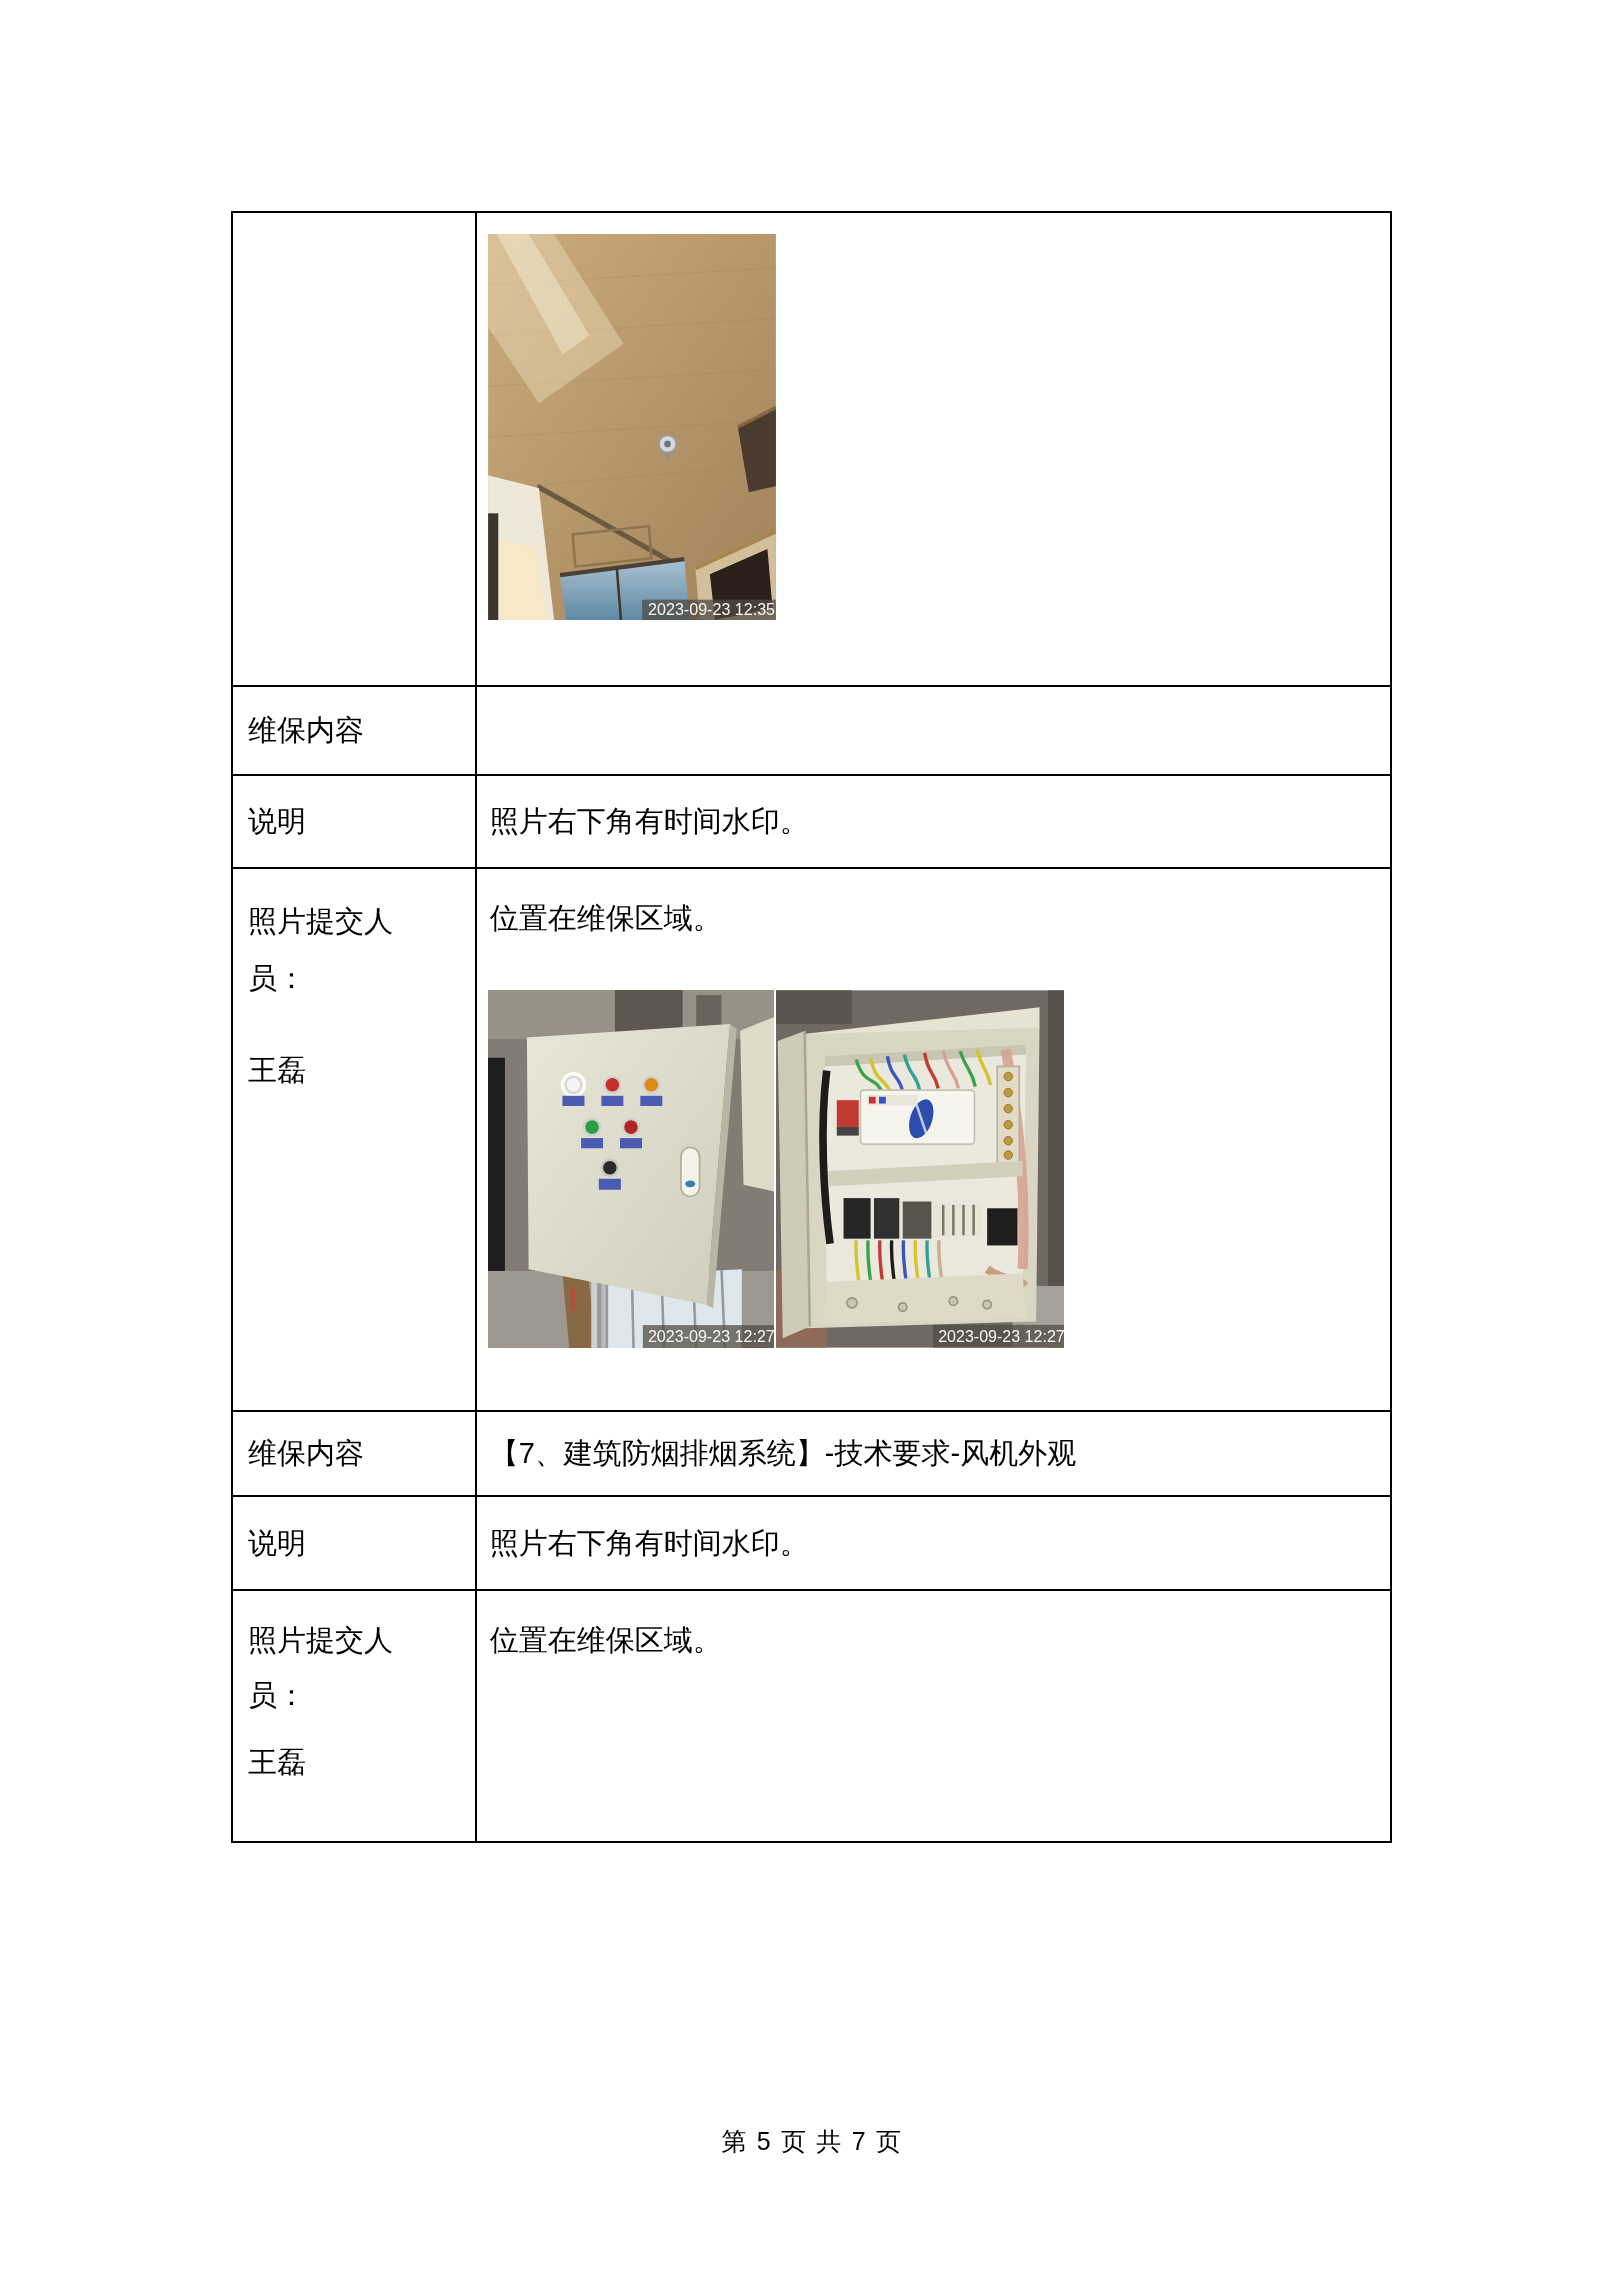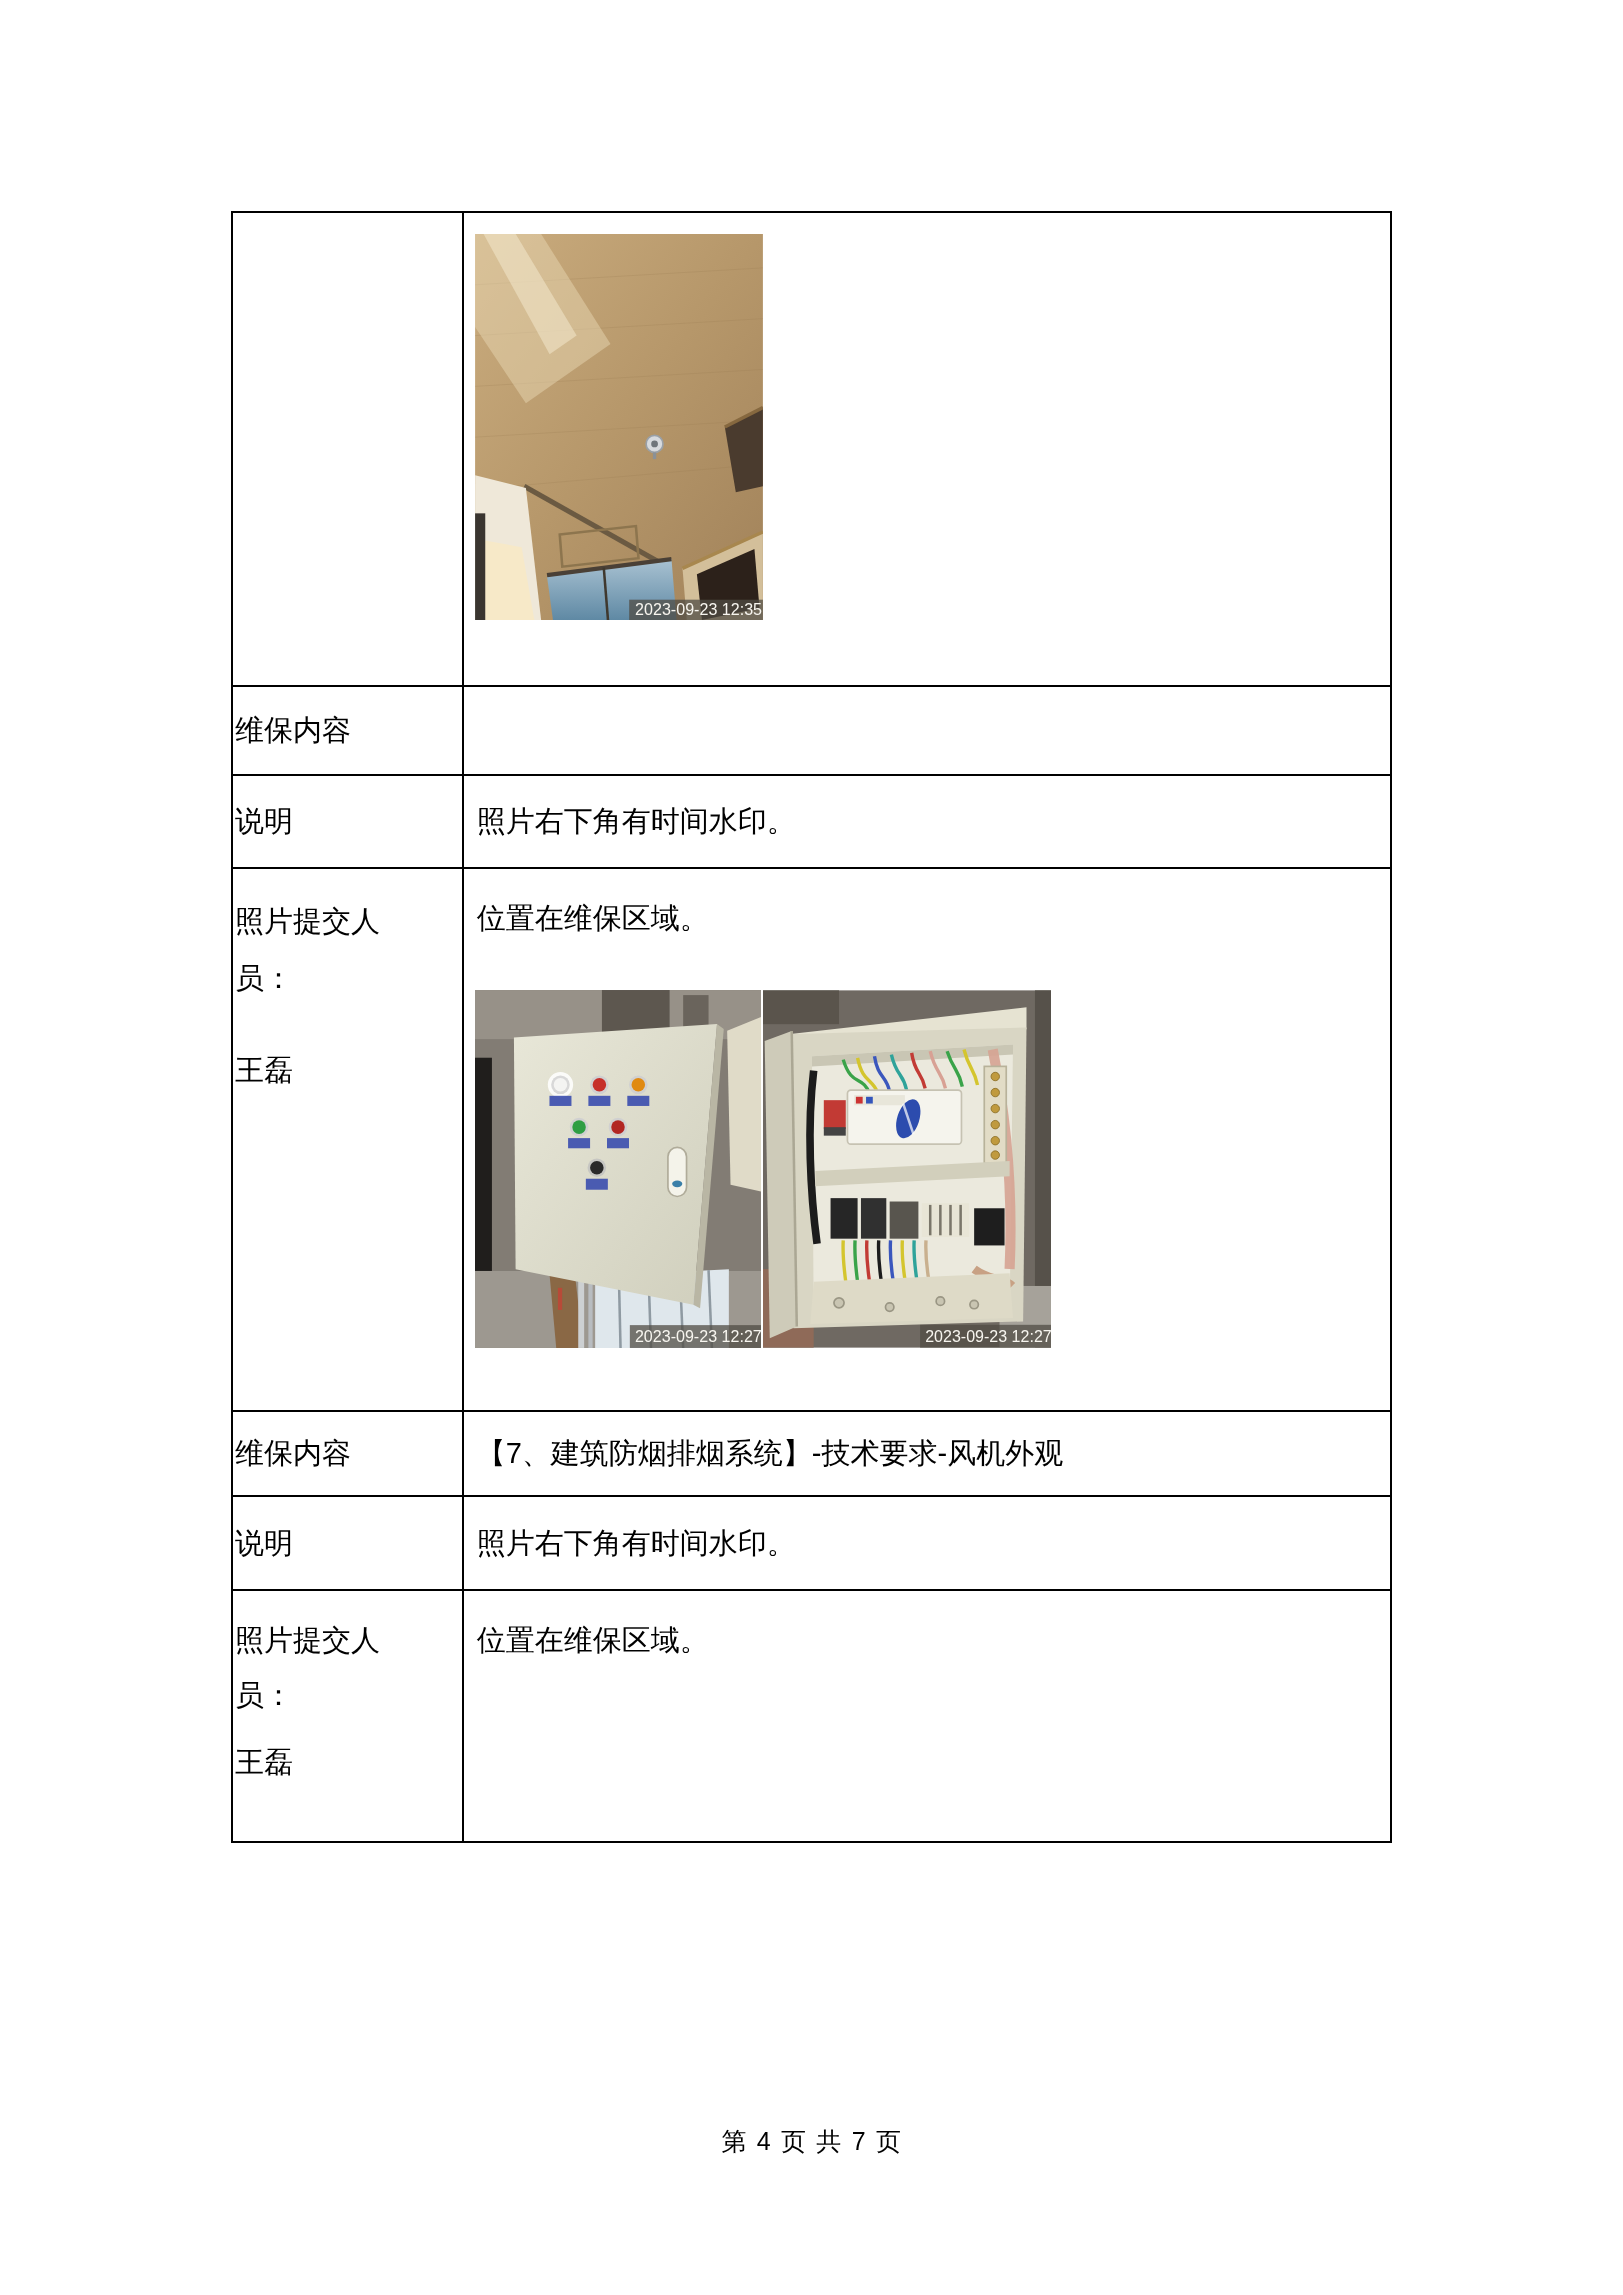--- a/index.html
+++ b/index.html
@@ -2,21 +2,21 @@
 <html style="font-size:13.5px"><head>
 <meta charset="utf-8">
 <style>
   html,body{margin:0;padding:0;background:#ffffff;}
   .page{position:relative;width:1624px;height:2295px;background:#ffffff;
         font-family:"Liberation Sans","DejaVu Sans",sans-serif;color:#000;overflow:hidden;}
   .tbl{position:absolute;left:231px;top:211px;width:1161px;border:2.5px solid #000;box-sizing:border-box;}
   .row{display:flex;border-bottom:2.5px solid #000;box-sizing:border-box;}
   .row:last-child{border-bottom:none;}
   .c1{width:231px;flex:none;border-right:2.5px solid #000;box-sizing:border-box;
-      padding-left:2px;position:relative;}
+      padding-left:2px;position:relative;margin-left:13px;}
   .c2{flex:1;position:relative;box-sizing:border-box;padding-left:12.7px;}
   .vcenter{display:flex;align-items:center;}
   .cell-text{font-size:29px;line-height:1.05;}
   .r1{height:474px;}
   .r2{height:89px;}
   .r3{height:93px;}
   .r4{height:543px;}
   .r5{height:85px;}
   .r6{height:94px;}
   .r7{height:250px;}
@@ -263,16 +263,16 @@
         <div class="cell-text" style="margin-top:25px;">员：</div>
         <div class="cell-text" style="margin-top:36px;">王磊</div>
       </div>
       <div class="c2">
         <div class="cell-text" style="margin-top:34px;">位置在维保区域。</div>
       </div>
     </div>
 
   </div>
 
-  <div class="footer">第 4 页 共 7 页</div>
+  <div class="footer">第 5 页 共 7 页</div>
 
 </div>
 
 
 </body></html>

